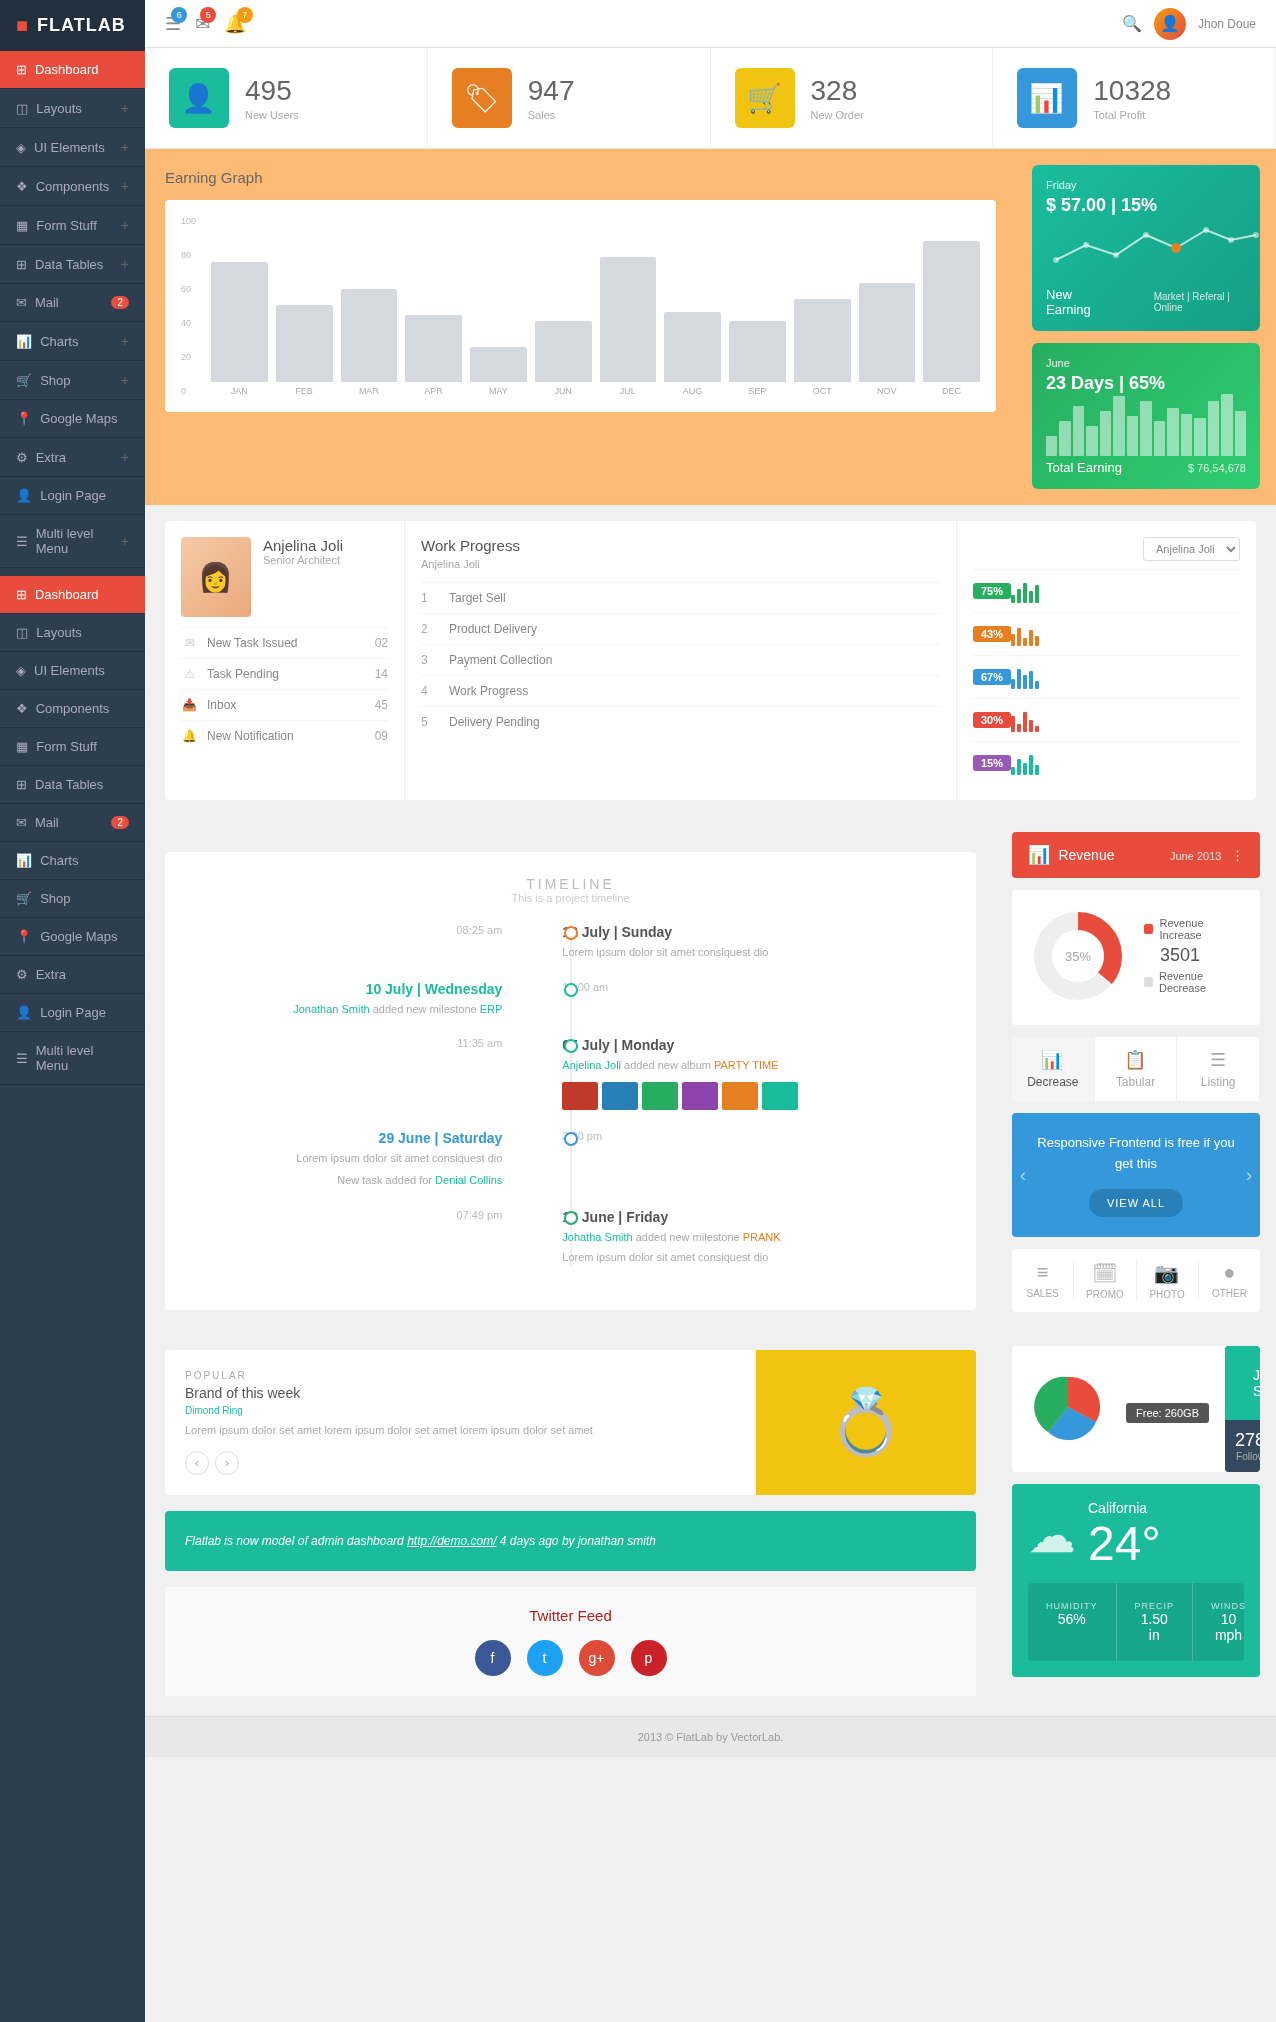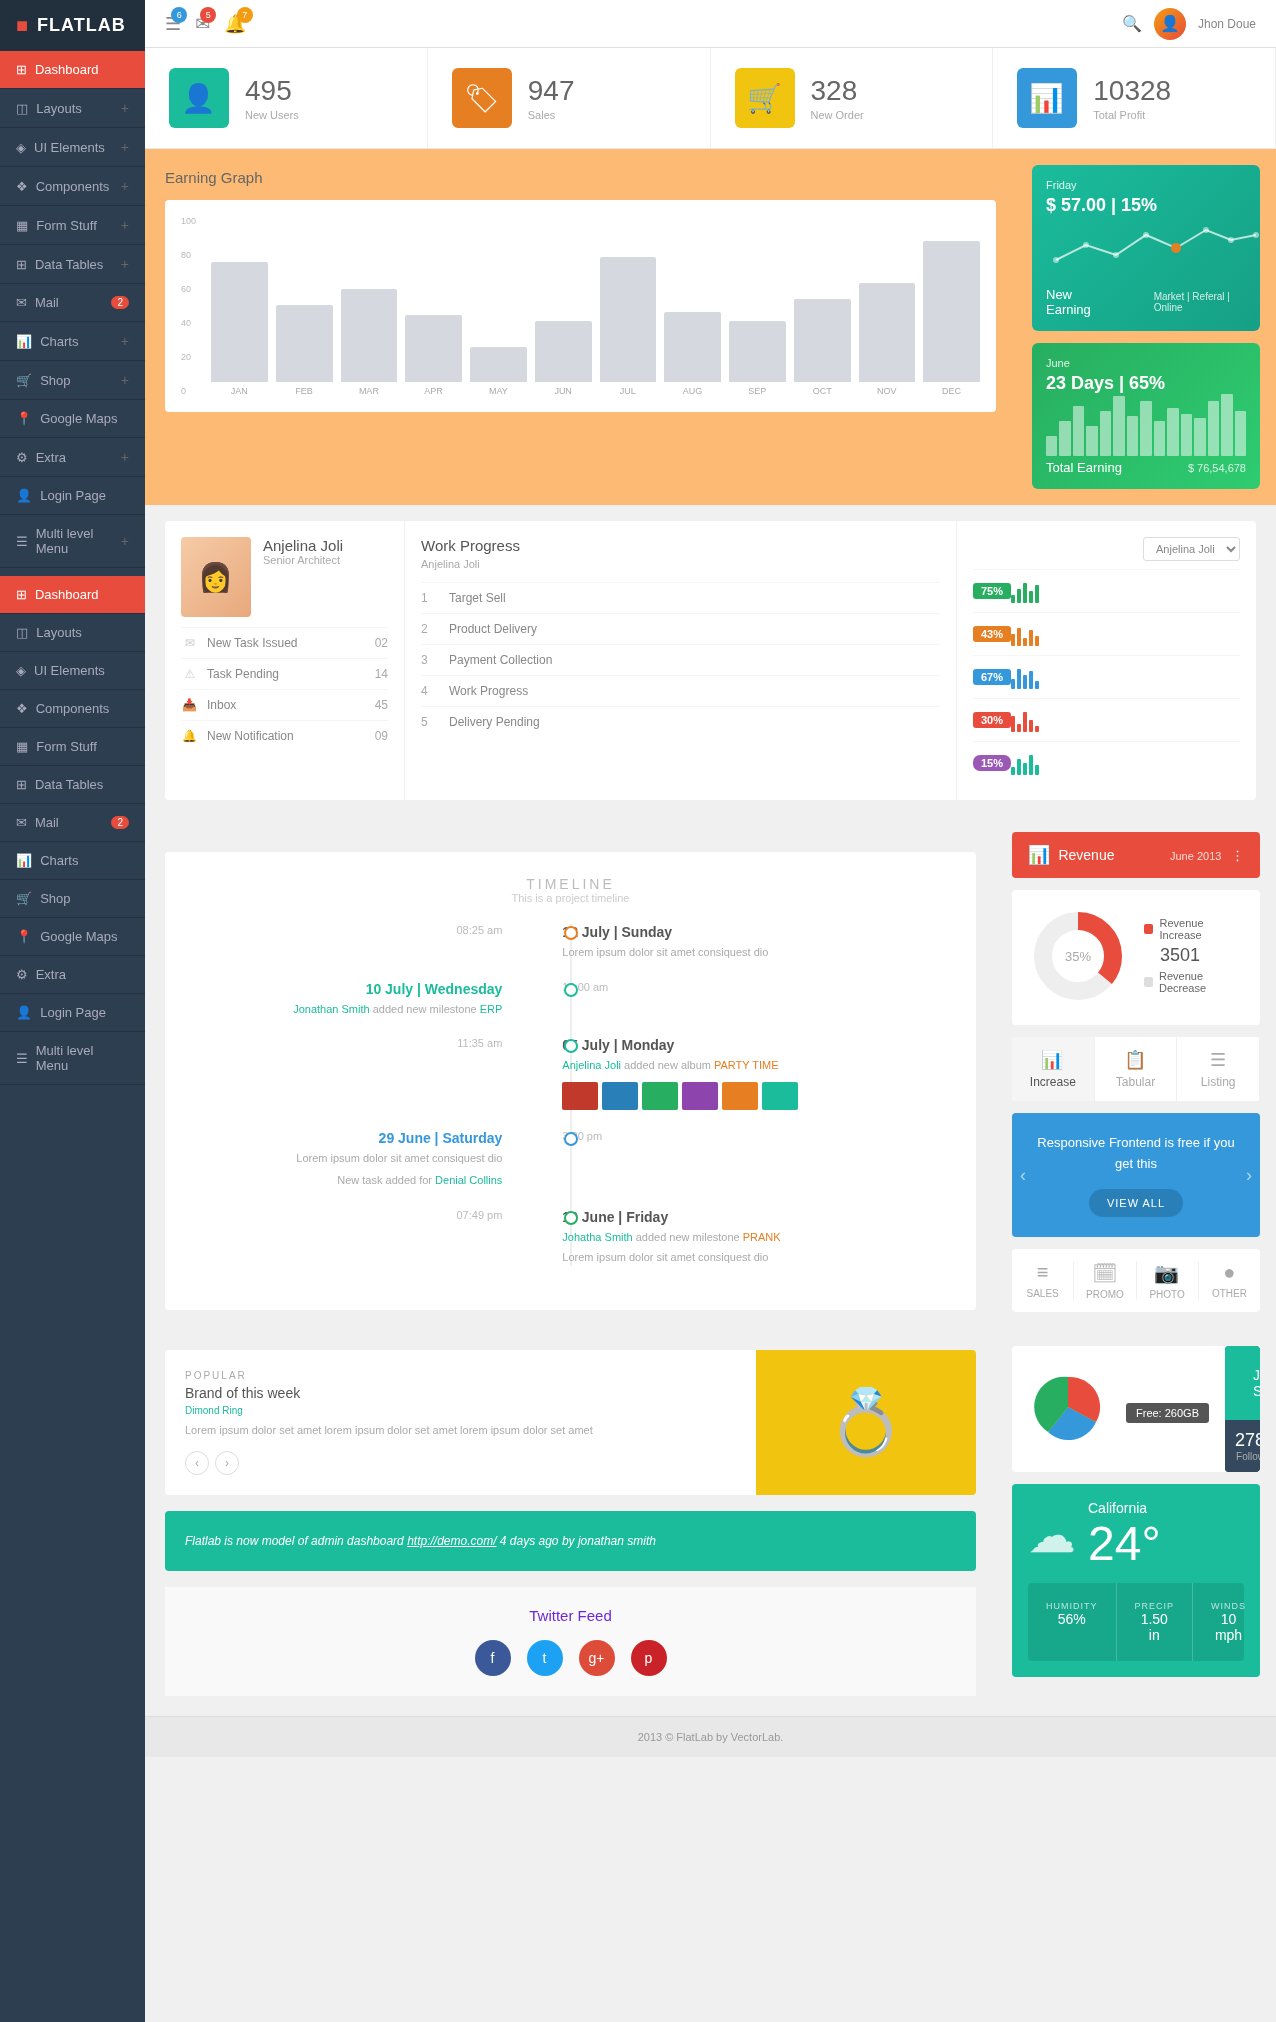--- a/index.html
+++ b/index.html
@@ -144,21 +144,21 @@
     .bottom-icon-item .icon { font-size: 20px; display: block; margin-bottom: 4px; }
     .popular-card { flex: 1; background: #fff; padding: 20px; }
     .popular-label { font-size: 10px; letter-spacing: 2px; color: #aaa; text-transform: uppercase; }
     .popular-title { font-size: 14px; color: #555; margin: 4px 0; }
     .popular-product { font-size: 10px; color: #1abc9c; margin-bottom: 6px; }
     .popular-desc { font-size: 11px; color: #aaa; line-height: 1.6; }
     .popular-nav { display: flex; gap: 6px; margin-top: 12px; }
     .nav-btn { width: 24px; height: 24px; border-radius: 50%; border: 1px solid #ddd; background: #fff; cursor: pointer; display: flex; align-items: center; justify-content: center; color: #aaa; font-size: 12px; }
     .popular-image { width: 220px; background: #f1c40f; display: flex; align-items: center; justify-content: center; font-size: 64px; }
     .twitter-card { flex: 1; background: #f9f9f9; padding: 20px; text-align: center; }
-    .twitter-title { font-size: 15px; color: #6d28d9; margin-bottom: 16px; }
+    .twitter-title { font-size: 15px; color: #b91c1c; margin-bottom: 16px; }
     .social-icons { display: flex; justify-content: center; gap: 16px; }
     .social-icon { width: 36px; height: 36px; border-radius: 50%; background: #ddd; display: flex; align-items: center; justify-content: center; color: #fff; font-size: 14px; cursor: pointer; }
 
     
     .profile-card-right { background: #2c3e50; border-radius: 4px; overflow: hidden; }
     .profile-card-header { background: #1abc9c; padding: 12px 16px; display: flex; align-items: center; gap: 12px; }
     .profile-card-avatar { width: 50px; height: 50px; border-radius: 50%; background: #ccc; overflow: hidden; }
     .profile-card-name { color: #fff; font-size: 14px; font-weight: 500; }
     .profile-card-stats { display: flex; gap: 0; background: #34495e; }
     .pcs { flex: 1; text-align: center; padding: 10px; border-right: 1px solid #2c3e50; }
@@ -184,21 +184,21 @@
     .flatlab-card a { color: #fff; text-decoration: underline; }
     .flatlab-card em { font-style: italic; }
 
     
     .footer { text-align: center; padding: 14px; font-size: 11px; color: #999; background: #e8e8e8; border-top: 1px solid #ddd; }
 
     
     .bg-green { background: #27ae60; }
     .bg-orange { background: #e67e22; }
     .bg-red { background: #e74c3c; }
-    .bg-purple { background: #9b59b6; border-radius: 7px; }
+    .bg-purple { background: #9b59b6; }
 
     .select-dropdown { border: 1px solid #ddd; border-radius: 3px; padding: 4px 8px; font-size: 11px; color: #888; background: #fff; }
 
     .person-img {
       width: 70px; height: 80px; background: linear-gradient(135deg, #f5cba7, #e8a87c);
       border-radius: 4px; display: flex; align-items: center; justify-content: center;
       font-size: 28px; color: #fff;
     }
   </style>
 </head>
@@ -785,21 +785,21 @@
           <div class="legend-item">
             <div class="legend-dot" style="background:#ddd;"></div>
             <span>Revenue Decrease</span>
           </div>
         </div>
       </div>
 
       <div class="view-tabs">
         <div class="view-tab active">
           <span class="tab-icon">📊</span>
-          <span>Increase</span>
+          <span>Decrease</span>
         </div>
         <div class="view-tab">
           <span class="tab-icon">📋</span>
           <span>Tabular</span>
         </div>
         <div class="view-tab">
           <span class="tab-icon">☰</span>
           <span>Listing</span>
         </div>
       </div>

